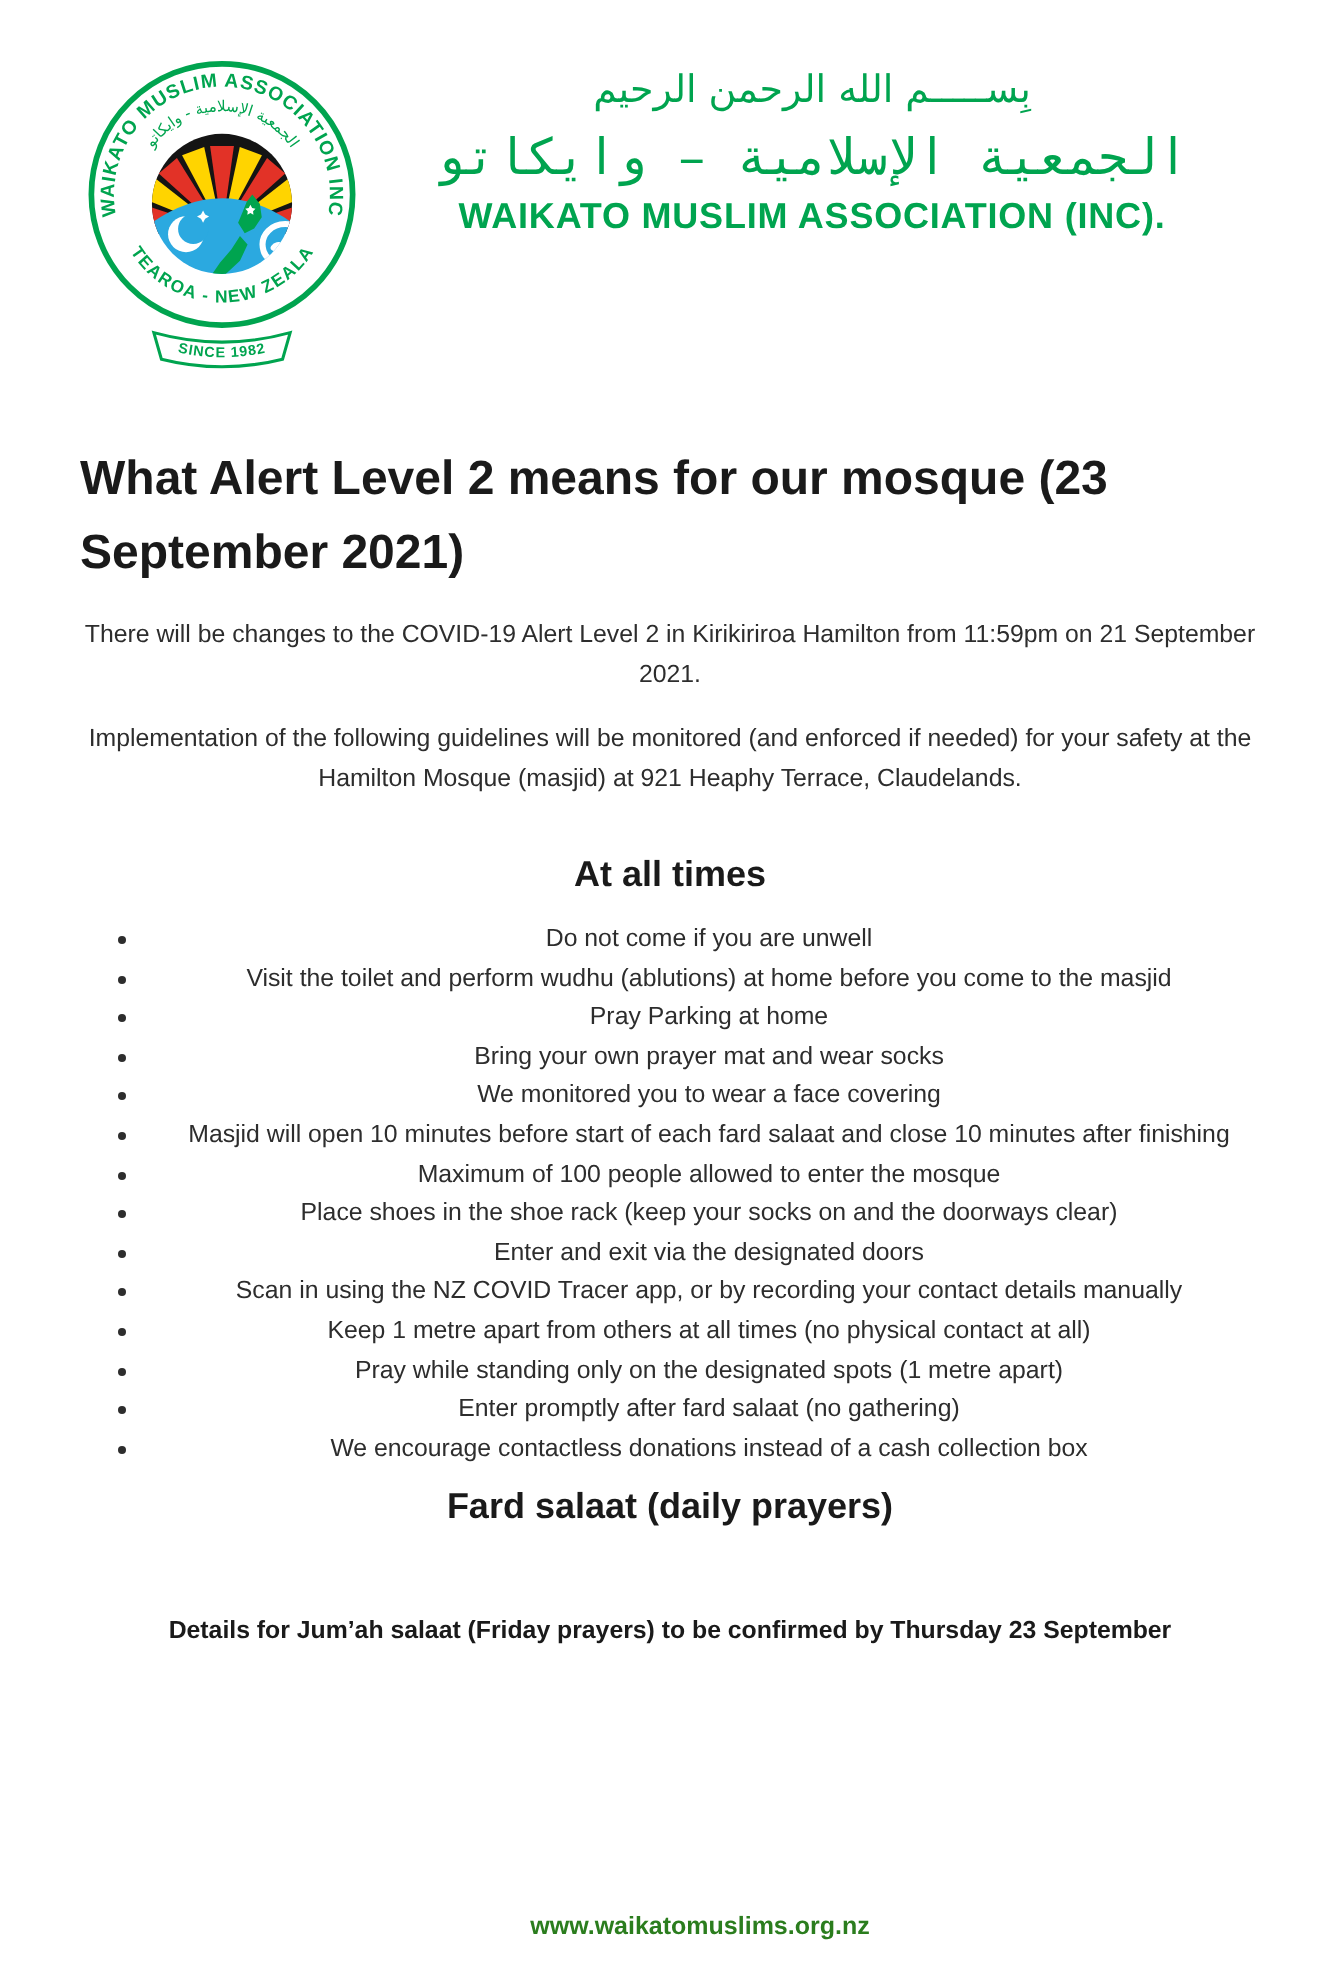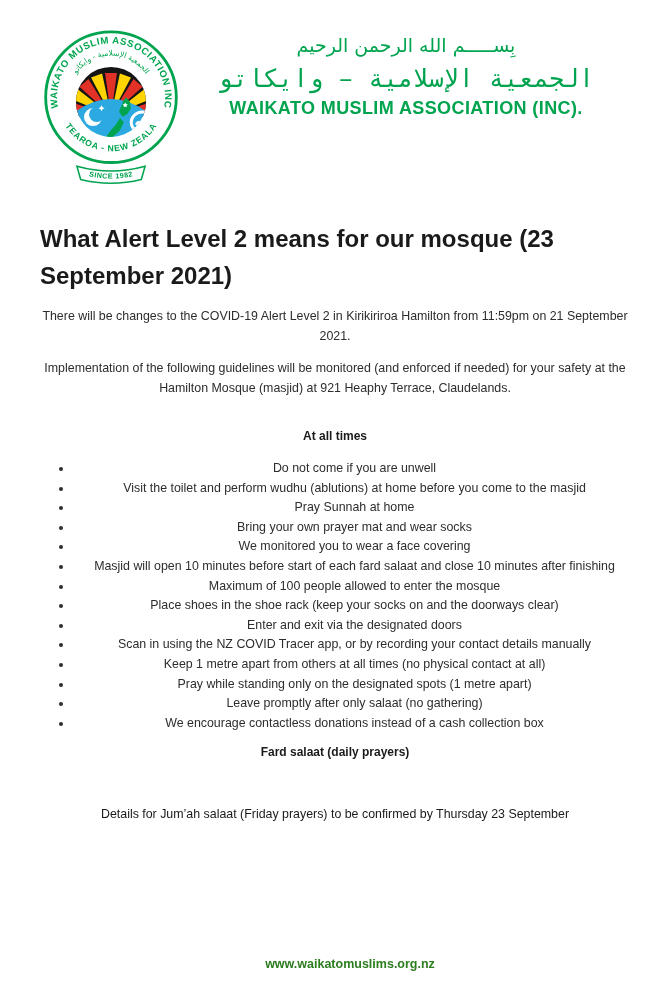--- a/index.html
+++ b/index.html
@@ -82,40 +82,40 @@
     margin-top: 0;
     font-size: 12.4px;
     line-height: 19.6px;
     text-align: center;
   }
   .content p.intro {
     margin: 13px 0 0 0;
   }
   .section-heading {
     margin: 10px 0 12px 0;
-    font-size: 12px;
+    font-size: 18px;
     font-weight: bold;
     color: #1a1a1a;
   }
   .content p.intro + .section-heading {
     margin-top: 29px;
   }
   ul.bullets {
     margin: 0 0 10px 0;
     padding: 0 0 0 33px;
     list-style: disc;
   }
   ul.bullets li {
     padding-left: 6px;
     margin: 0;
   }
   .closing-note {
     margin-top: 42px;
     font-size: 12.4px;
-    font-weight: normal;
+    font-weight: bold;
     color: #1a1a1a;
   }
   
   .footer {
     position: absolute;
     left: 16px;
     top: 954px;
     width: 668px;
     text-align: center;
   }
@@ -213,31 +213,31 @@
 
   <div class="content">
 
     <p class="intro">There will be changes to the COVID-19 Alert Level 2 in Kirikiriroa Hamilton from 11:59pm on 21 September 2021.</p>
     <p class="intro">Implementation of the following guidelines will be monitored (and enforced if needed) for your safety at the Hamilton Mosque (masjid) at 921 Heaphy Terrace, Claudelands.</p>
 
     <h3 class="section-heading">At all times</h3>
     <ul class="bullets">
       <li>Do not come if you are unwell</li>
       <li>Visit the toilet and perform wudhu (ablutions) at home before you come to the masjid</li>
-      <li>Pray Sunnah at home</li>
+      <li>Pray Parking at home</li>
       <li>Bring your own prayer mat and wear socks</li>
       <li>We monitored you to wear a face covering</li>
       <li>Masjid will open 10 minutes before start of each fard salaat and close 10 minutes after finishing</li>
       <li>Maximum of 100 people allowed to enter the mosque</li>
       <li>Place shoes in the shoe rack (keep your socks on and the doorways clear)</li>
       <li>Enter and exit via the designated doors</li>
       <li>Scan in using the NZ COVID Tracer app, or by recording your contact details manually</li>
       <li>Keep 1 metre apart from others at all times (no physical contact at all)</li>
       <li>Pray while standing only on the designated spots (1 metre apart)</li>
-      <li>Leave promptly after only salaat (no gathering)</li>
+      <li>Enter promptly after fard salaat (no gathering)</li>
       <li>We encourage contactless donations instead of a cash collection box</li>
     </ul>
 
     <h3 class="section-heading">Fard salaat (daily prayers)</h3>
 
     <p class="closing-note">Details for Jum’ah salaat (Friday prayers) to be confirmed by Thursday 23 September</p>
   </div>
 
   <div class="footer">
     <a href="#">www.waikatomuslims.org.nz</a>

